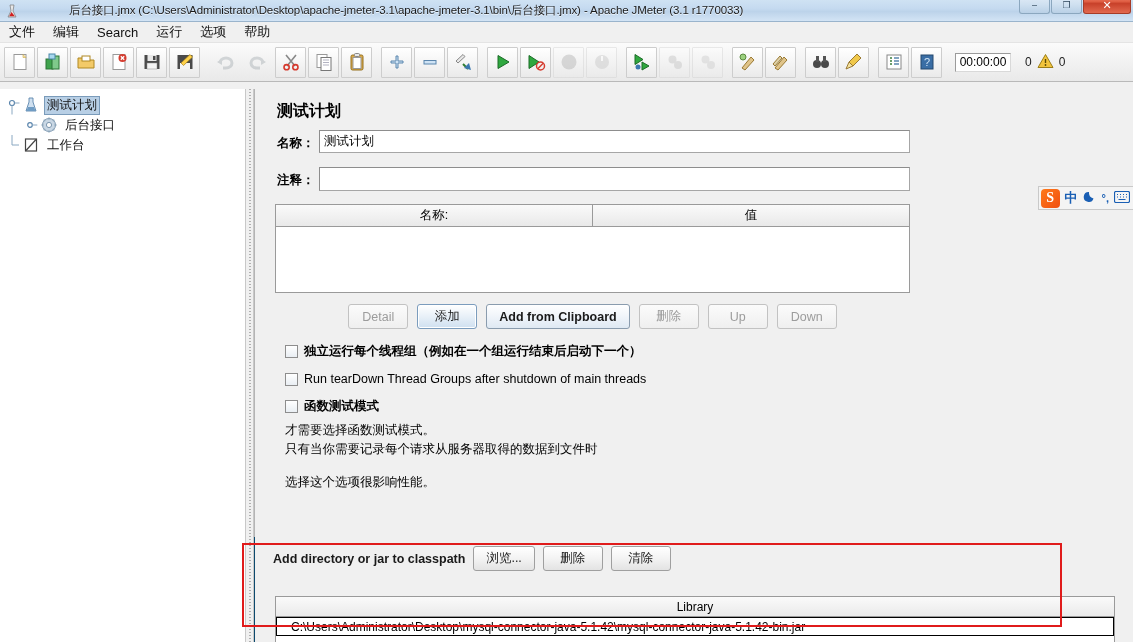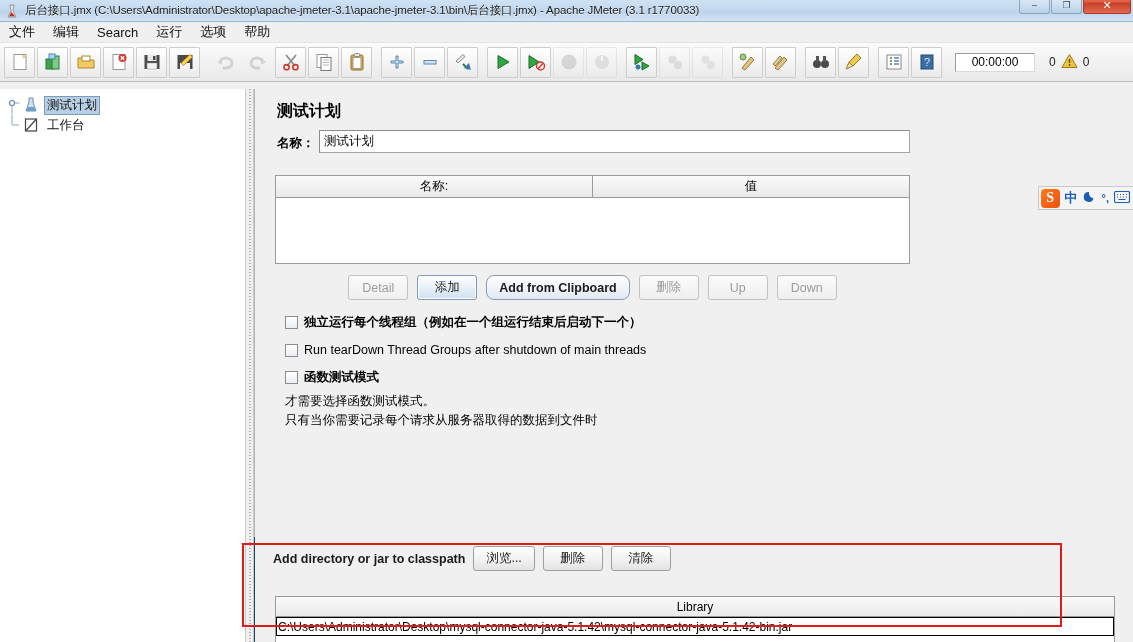--- a/index.html
+++ b/index.html
@@ -16,20 +16,21 @@
   }
 
   
   .titlebar {
     position: absolute; left: 0; top: 0; width: 1133px; height: 22px;
     background: linear-gradient(to bottom, #cfe2f3 0%, #c5daf0 40%, #bcd3ea 55%, #d3e4f5 100%);
     border-bottom: 1px solid #9ab4cc;
     display: flex; align-items: center;
     box-sizing: border-box;
     overflow: hidden;
+    gap: 44px;
   }
   .title-icon {
     width: 16px; height: 16px; margin-left: 4px; margin-right: 5px;
     flex: 0 0 auto; position: relative;
   }
   .title-text {
     font-size: 11.5px;
     color: #1a1a1a;
     white-space: nowrap;
     text-shadow: 0 1px 0 rgba(255,255,255,0.7);
@@ -94,21 +95,21 @@
     position: relative;
     display: flex; align-items: center; justify-content: center;
     box-sizing: border-box;
     border-radius: 1px;
   }
   .tbtn.flat { border-color: transparent; background: transparent; }
   .tbtn svg { display: block; }
   .tbtn.disabled { opacity: 0.38; }
   .elapsed {
     margin-left: 12px;
-    width: 80px; height: 19px;
+    width: 56px; height: 19px;
     border: 1px solid #9b9b9b;
     border-right-color: #d9d9d9; border-bottom-color: #d9d9d9;
     background: #fff;
     font-size: 12px; color: #000;
     display: flex; align-items: center; justify-content: center;
     box-sizing: border-box;
   }
   .counter {
     margin-left: 14px;
     font-size: 12px; color: #222;
@@ -159,21 +160,21 @@
     padding: 0px 2px;
   }
   .indent-1 { padding-left: 18px; }
 
   
   .panel-inner { position: relative; padding: 0 14px 0 20px; }
   .panel-title {
     font-size: 16px; font-weight: bold; color: #000;
     padding: 12px 0 8px 2px;
   }
-  .field-row { display: flex; align-items: stretch; margin-bottom: 19px; }
+  .field-row { display: flex; align-items: stretch; margin-bottom: 11px; }
   .field-label {
     width: 44px; font-size: 12.5px; font-weight: bold; color: #000;
     padding: 5px 4px 4px 2px; box-sizing: border-box; white-space: nowrap;
   }
   .field-input {
     flex: 1;
     border: 1px solid #a6a6a6;
     border-top-color: #8d8d8d; border-left-color: #8d8d8d;
     background: #fff;
     font-size: 12.5px; color: #000;
@@ -223,21 +224,20 @@
   .btn.disabled { color: #9c9c9c; background: linear-gradient(to bottom,#fbfbfb,#efefef); border-color: #c2c2c2; }
   .btn.focused {
     background: linear-gradient(to bottom,#ffffff 0%, #e8f0f8 50%, #cfe0f0 100%);
     border-color: #7b9cbd;
     box-shadow: inset 0 0 0 1px #ffffff;
   }
   .btn.default {
     background: linear-gradient(to bottom,#ffffff 0%, #eef3f9 55%, #dfe9f3 100%);
     border-color: #8a9cae;
     font-weight: bold;
-    border-radius: 8px;
   }
 
   .check-row { display: flex; align-items: center; gap: 6px; padding: 6px 0 6px 10px; }
   .cb {
     width: 13px; height: 13px;
     border: 1px solid #8d8d8d;
     background: linear-gradient(to bottom,#ffffff,#e9eef3);
     flex: 0 0 auto;
     box-sizing: border-box;
   }
@@ -267,21 +267,21 @@
     border-bottom: 1px solid #9a9a9a;
     display: flex; align-items: center; justify-content: center;
     font-size: 12px; color: #000;
   }
   .lib-cell {
     height: 19px;
     border: 1px solid #000;
     margin: 0;
     display: flex; align-items: center;
     font-size: 12px; color: #000;
-    padding-left: 1px;
+    padding-left: 14px;
     box-sizing: border-box;
     background: #fff;
   }
   .lib-blank { height: 13px; background: #fff; }
 
   
   .red-box {
     position: absolute;
     left: 242px; top: 543px; width: 820px; height: 84px;
     border: 2px solid #e01b1b;
@@ -575,20 +575,36 @@
           </span>
           <span class="ico">
             <svg width="18" height="18" viewBox="0 0 18 18">
                 <path d="M7 2 h4 v4 l3 9 H4 l3 -9 Z" fill="#cfe0f0" stroke="#5b86ad" stroke-width=".9"></path>
                 <path d="M6 11 h6 l1.5 4 H4.5 Z" fill="#6f9cc4"></path>
               </svg>
           </span>
           <span class="label selected">测试计划</span>
         </div>
 
+        <div class="tnode indent-1">
+          <span class="handle">
+            <svg width="16" height="20" viewBox="0 0 16 20">
+                <circle cx="6" cy="10" r="2.3" fill="none" stroke="#5b86ad" stroke-width="1.2"></circle>
+                <path d="M8.3 10 h5" stroke="#8aa8c2" stroke-width="1"></path>
+              </svg>
+          </span>
+          <span class="ico">
+            <svg width="18" height="18" viewBox="0 0 18 18">
+                <circle cx="9" cy="9" r="6.5" fill="#c9d7e4" stroke="#7d98b0" stroke-width="1"></circle>
+                <circle cx="9" cy="9" r="2.6" fill="#fafafa" stroke="#7d98b0"></circle>
+                <path d="M9 1.5 v2 M9 14.5 v2 M1.5 9 h2 M14.5 9 h2 M3.7 3.7 l1.4 1.4 M12.9 12.9 l1.4 1.4 M14.3 3.7 l-1.4 1.4 M5.1 12.9 l-1.4 1.4" stroke="#8fa7bb" stroke-width="1.4"></path>
+              </svg>
+          </span>
+          <span class="label">后台接口</span>
+        </div>
 
         <div class="tnode">
           <span class="handle">
             <svg width="16" height="20" viewBox="0 0 16 20">
                 <path d="M6 0 v10 h7" fill="none" stroke="#8aa8c2" stroke-width="1"></path>
               </svg>
           </span>
           <span class="ico">
             <svg width="18" height="18" viewBox="0 0 18 18">
                 <rect x="3.5" y="3" width="11" height="12" fill="#fff" stroke="#444" stroke-width="1.2"></rect>
@@ -608,20 +624,24 @@
     <div class="right-pane">
       <div class="panel-inner">
 
         <div class="panel-title">测试计划</div>
 
         <div class="field-row">
           <span class="field-label">名称：</span>
           <input class="field-input" type="text" value="测试计划" style="">
         </div>
 
+        <div class="field-row">
+          <span class="field-label">注释：</span>
+          <input class="field-input tall" type="text" value="" style="">
+        </div>
 
 
         <div class="table-wrap">
           <div class="thead">
             <div class="th">名称:</div>
             <div class="th">值</div>
           </div>
         </div>
 
         <div class="btn-row">
@@ -643,20 +663,21 @@
         </div>
         <div class="check-row">
           <span class="cb"></span>
           <span class="check-label bold">函数测试模式</span>
         </div>
 
         <div class="note">
           <div>才需要选择函数测试模式。</div>
           <div>只有当你需要记录每个请求从服务器取得的数据到文件时</div>
           <span class="gap"></span>
+          <div>选择这个选项很影响性能。</div>
         </div>
 
       </div>
     </div>
 
     <div class="bottom-left"></div>
   </div>
 
   <div class="classpath">
     <div class="cp-row">

